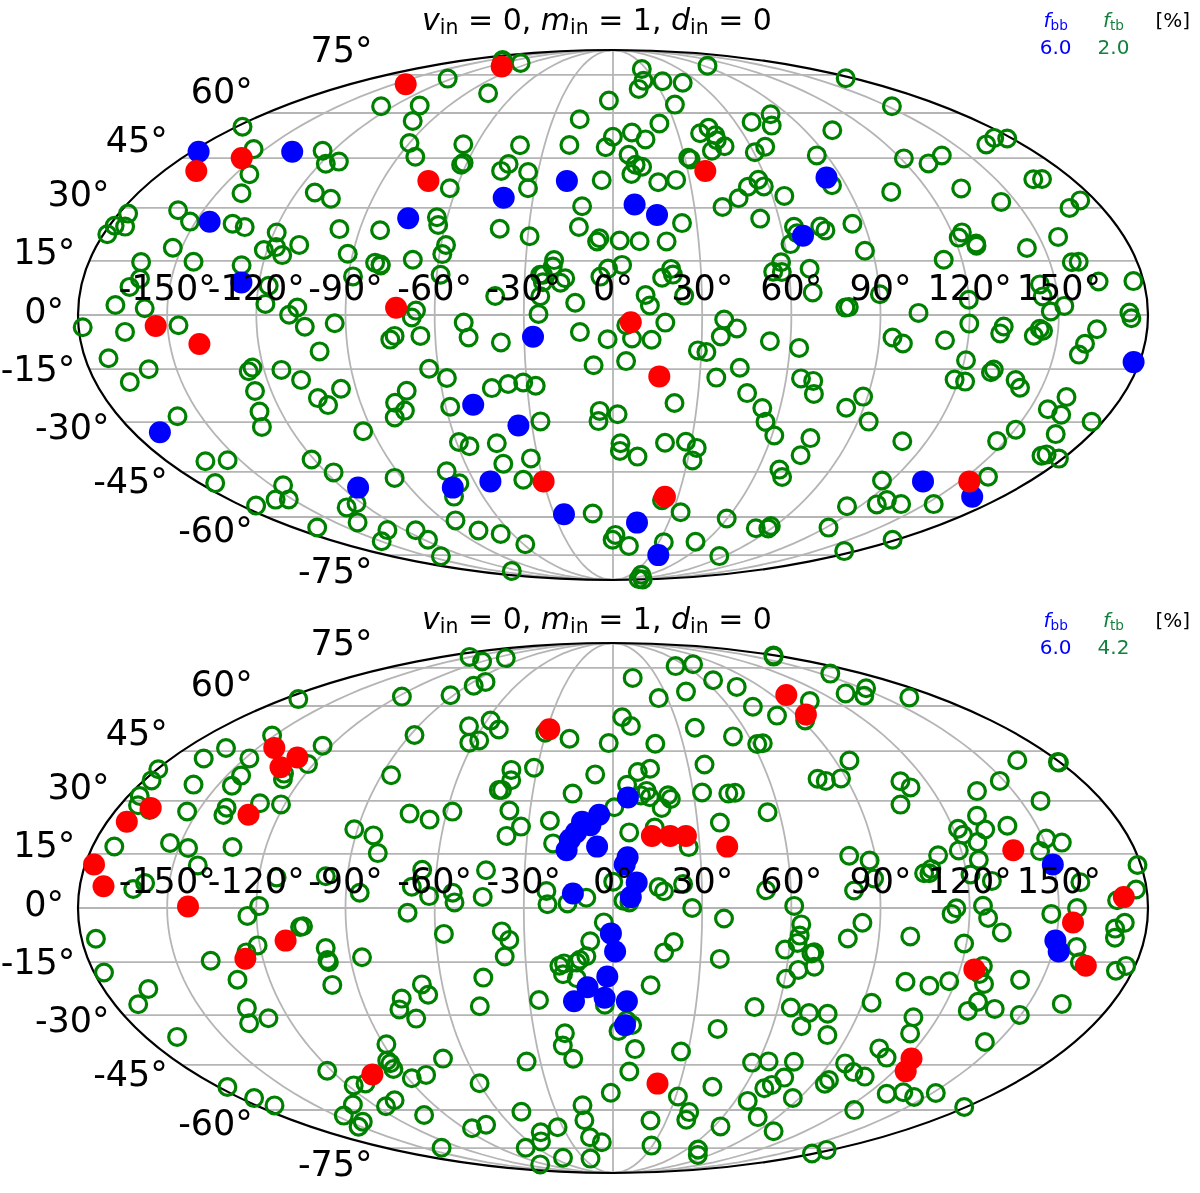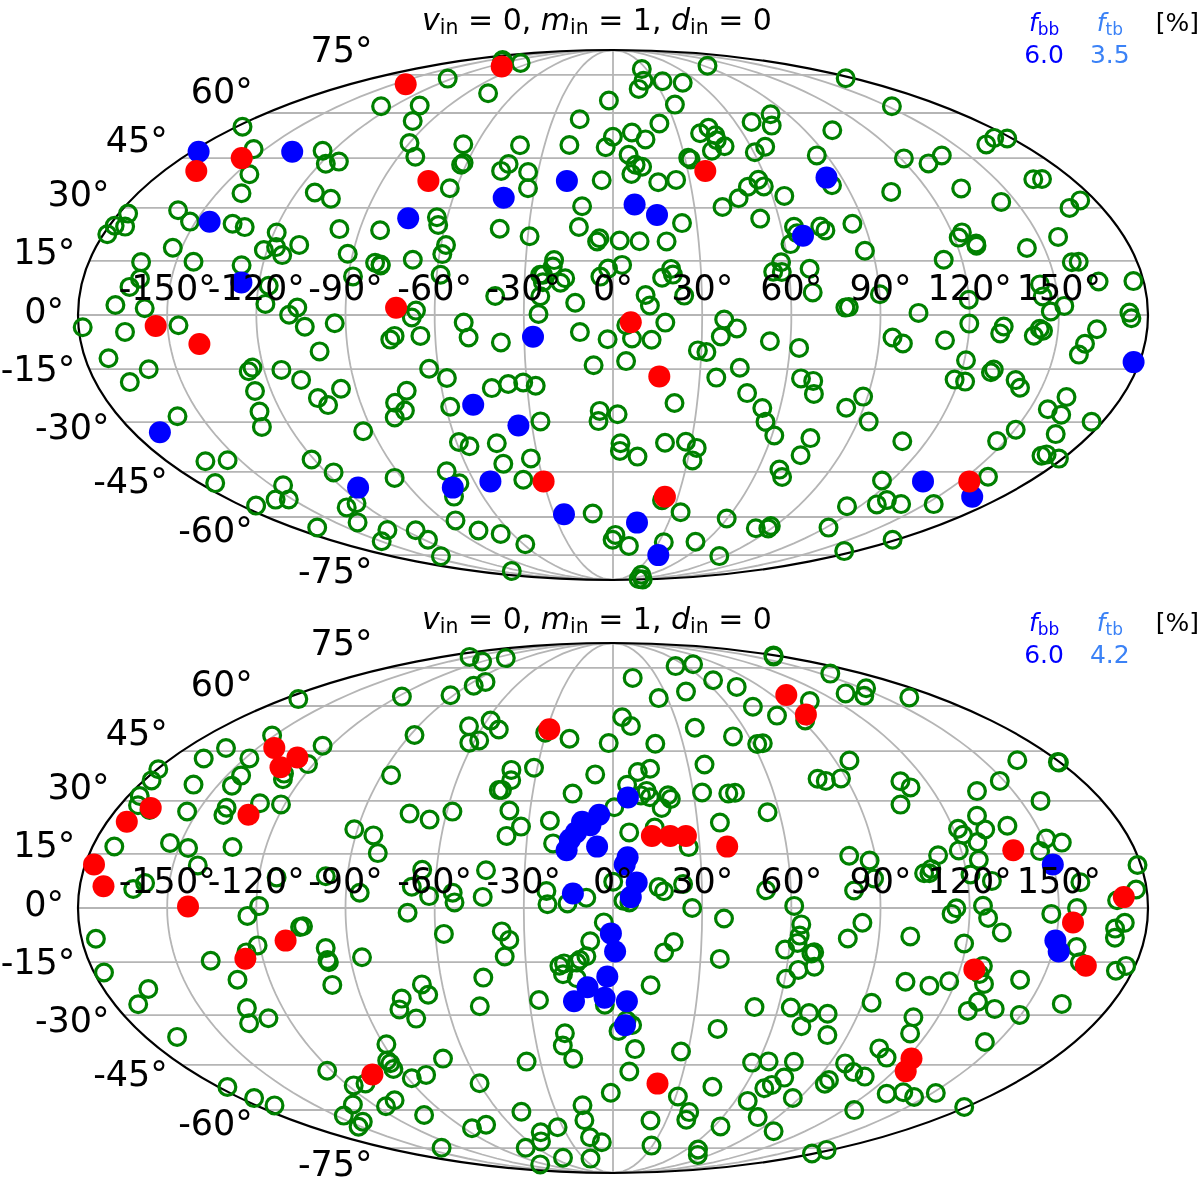--- a/index.html
+++ b/index.html
@@ -8,42 +8,42 @@
   svg.map{position:absolute;left:0;width:1200px;height:600px;}
   #map-top{top:0;}
   #map-bottom{top:593px;}
   svg.map text{font-family:"DejaVu Sans",sans-serif;font-size:35px;fill:#000;}
   .panel-title{position:absolute;left:597px;transform:translateX(-50%);
                font-size:30px;white-space:pre;}
   #title-top{top:2px;}
   #title-bottom{top:601px;}
   .it{font-style:italic;}
   .panel-title sub,.legend sub{font-size:0.68em;vertical-align:-0.22em;line-height:0;}
-  .legend{position:absolute;right:1px;display:grid;
+  .legend{position:absolute;right:10px;display:grid;
           grid-template-columns:auto auto auto;column-gap:26px;row-gap:3px;
-          justify-items:center;align-items:baseline;font-size:25px;margin-left:16px;}
+          justify-items:center;align-items:baseline;font-size:20px;margin-left:16px;}
   #legend-top{top:8px;}
   #legend-bottom{top:608px;}
   .c-blue{color:#0000ff;}
-  .c-red{color:#3b82f6;text-align:right;}
+  .c-red{color:#15803d;text-align:right;}
   .c-black{color:#000;}
 </style>
 </head>
 <body>
 
 <div id="figure">
 
   <div class="panel-title" id="title-top"><span class="it">v</span><sub>in</sub><span> = 0, </span><span class="it">m</span><sub>in</sub><span> = 1, </span><span class="it">d</span><sub>in</sub><span> = 0</span></div>
 
   <div class="legend" id="legend-top">
     <span class="c-blue"><span class="it">f</span><sub>bb</sub></span>
     <span class="c-red"><span class="it">f</span><sub>tb</sub></span>
     <span class="c-black">[%]</span>
     <span class="c-blue">6.0</span>
-    <span class="c-red">3.5</span>
+    <span class="c-red">2.0</span>
     <span></span>
   </div>
 
   <svg class="map" id="map-top" viewBox="0 0 1200 600" xmlns="http://www.w3.org/2000/svg">
       <line x1="386.6" y1="74.9" x2="839.4" y2="74.9" stroke="#b5b5b5" stroke-width="1.8"></line>
       <line x1="266.8" y1="113.0" x2="959.2" y2="113.0" stroke="#b5b5b5" stroke-width="1.8"></line>
       <line x1="181.8" y1="158.1" x2="1044.2" y2="158.1" stroke="#b5b5b5" stroke-width="1.8"></line>
       <line x1="123.6" y1="207.9" x2="1102.4" y2="207.9" stroke="#b5b5b5" stroke-width="1.8"></line>
       <line x1="89.3" y1="260.8" x2="1136.7" y2="260.8" stroke="#b5b5b5" stroke-width="1.8"></line>
       <line x1="78.0" y1="315.0" x2="1148.0" y2="315.0" stroke="#b5b5b5" stroke-width="1.8"></line>

